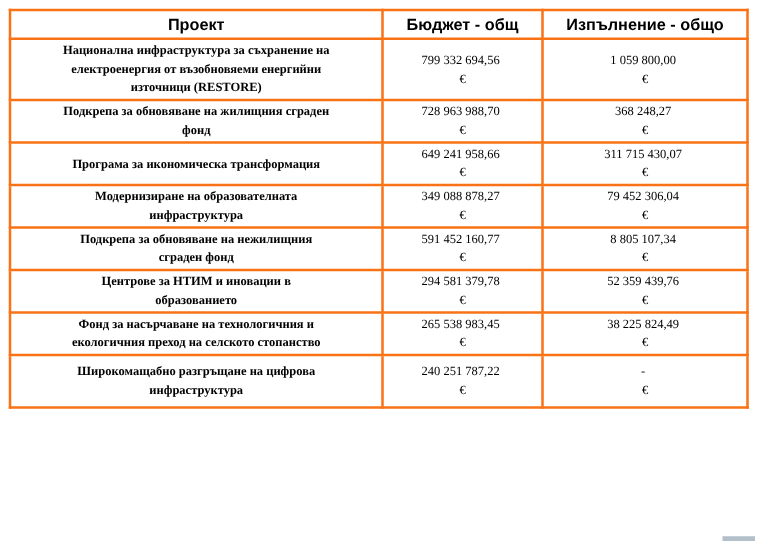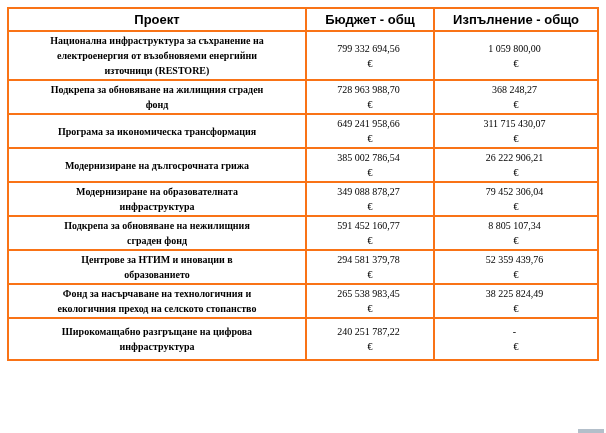--- a/index.html
+++ b/index.html
@@ -123,31 +123,20 @@
     <td class="value">
       <div class="num">649 241 958,66</div>
       <div class="euro">€</div>
     </td>
     <td class="value">
       <div class="num">311 715 430,07</div>
       <div class="euro">€</div>
     </td>
   </tr>
 
-  <tr>
-    <td class="project">Модернизиране на дългосрочната грижа</td>
-    <td class="value">
-      <div class="num">385 002 786,54</div>
-      <div class="euro">€</div>
-    </td>
-    <td class="value">
-      <div class="num">26 222 906,21</div>
-      <div class="euro">€</div>
-    </td>
-  </tr>
 
   <tr>
     <td class="project">Модернизиране на образователната
 инфраструктура</td>
     <td class="value">
       <div class="num">349 088 878,27</div>
       <div class="euro">€</div>
     </td>
     <td class="value">
       <div class="num">79 452 306,04</div>

